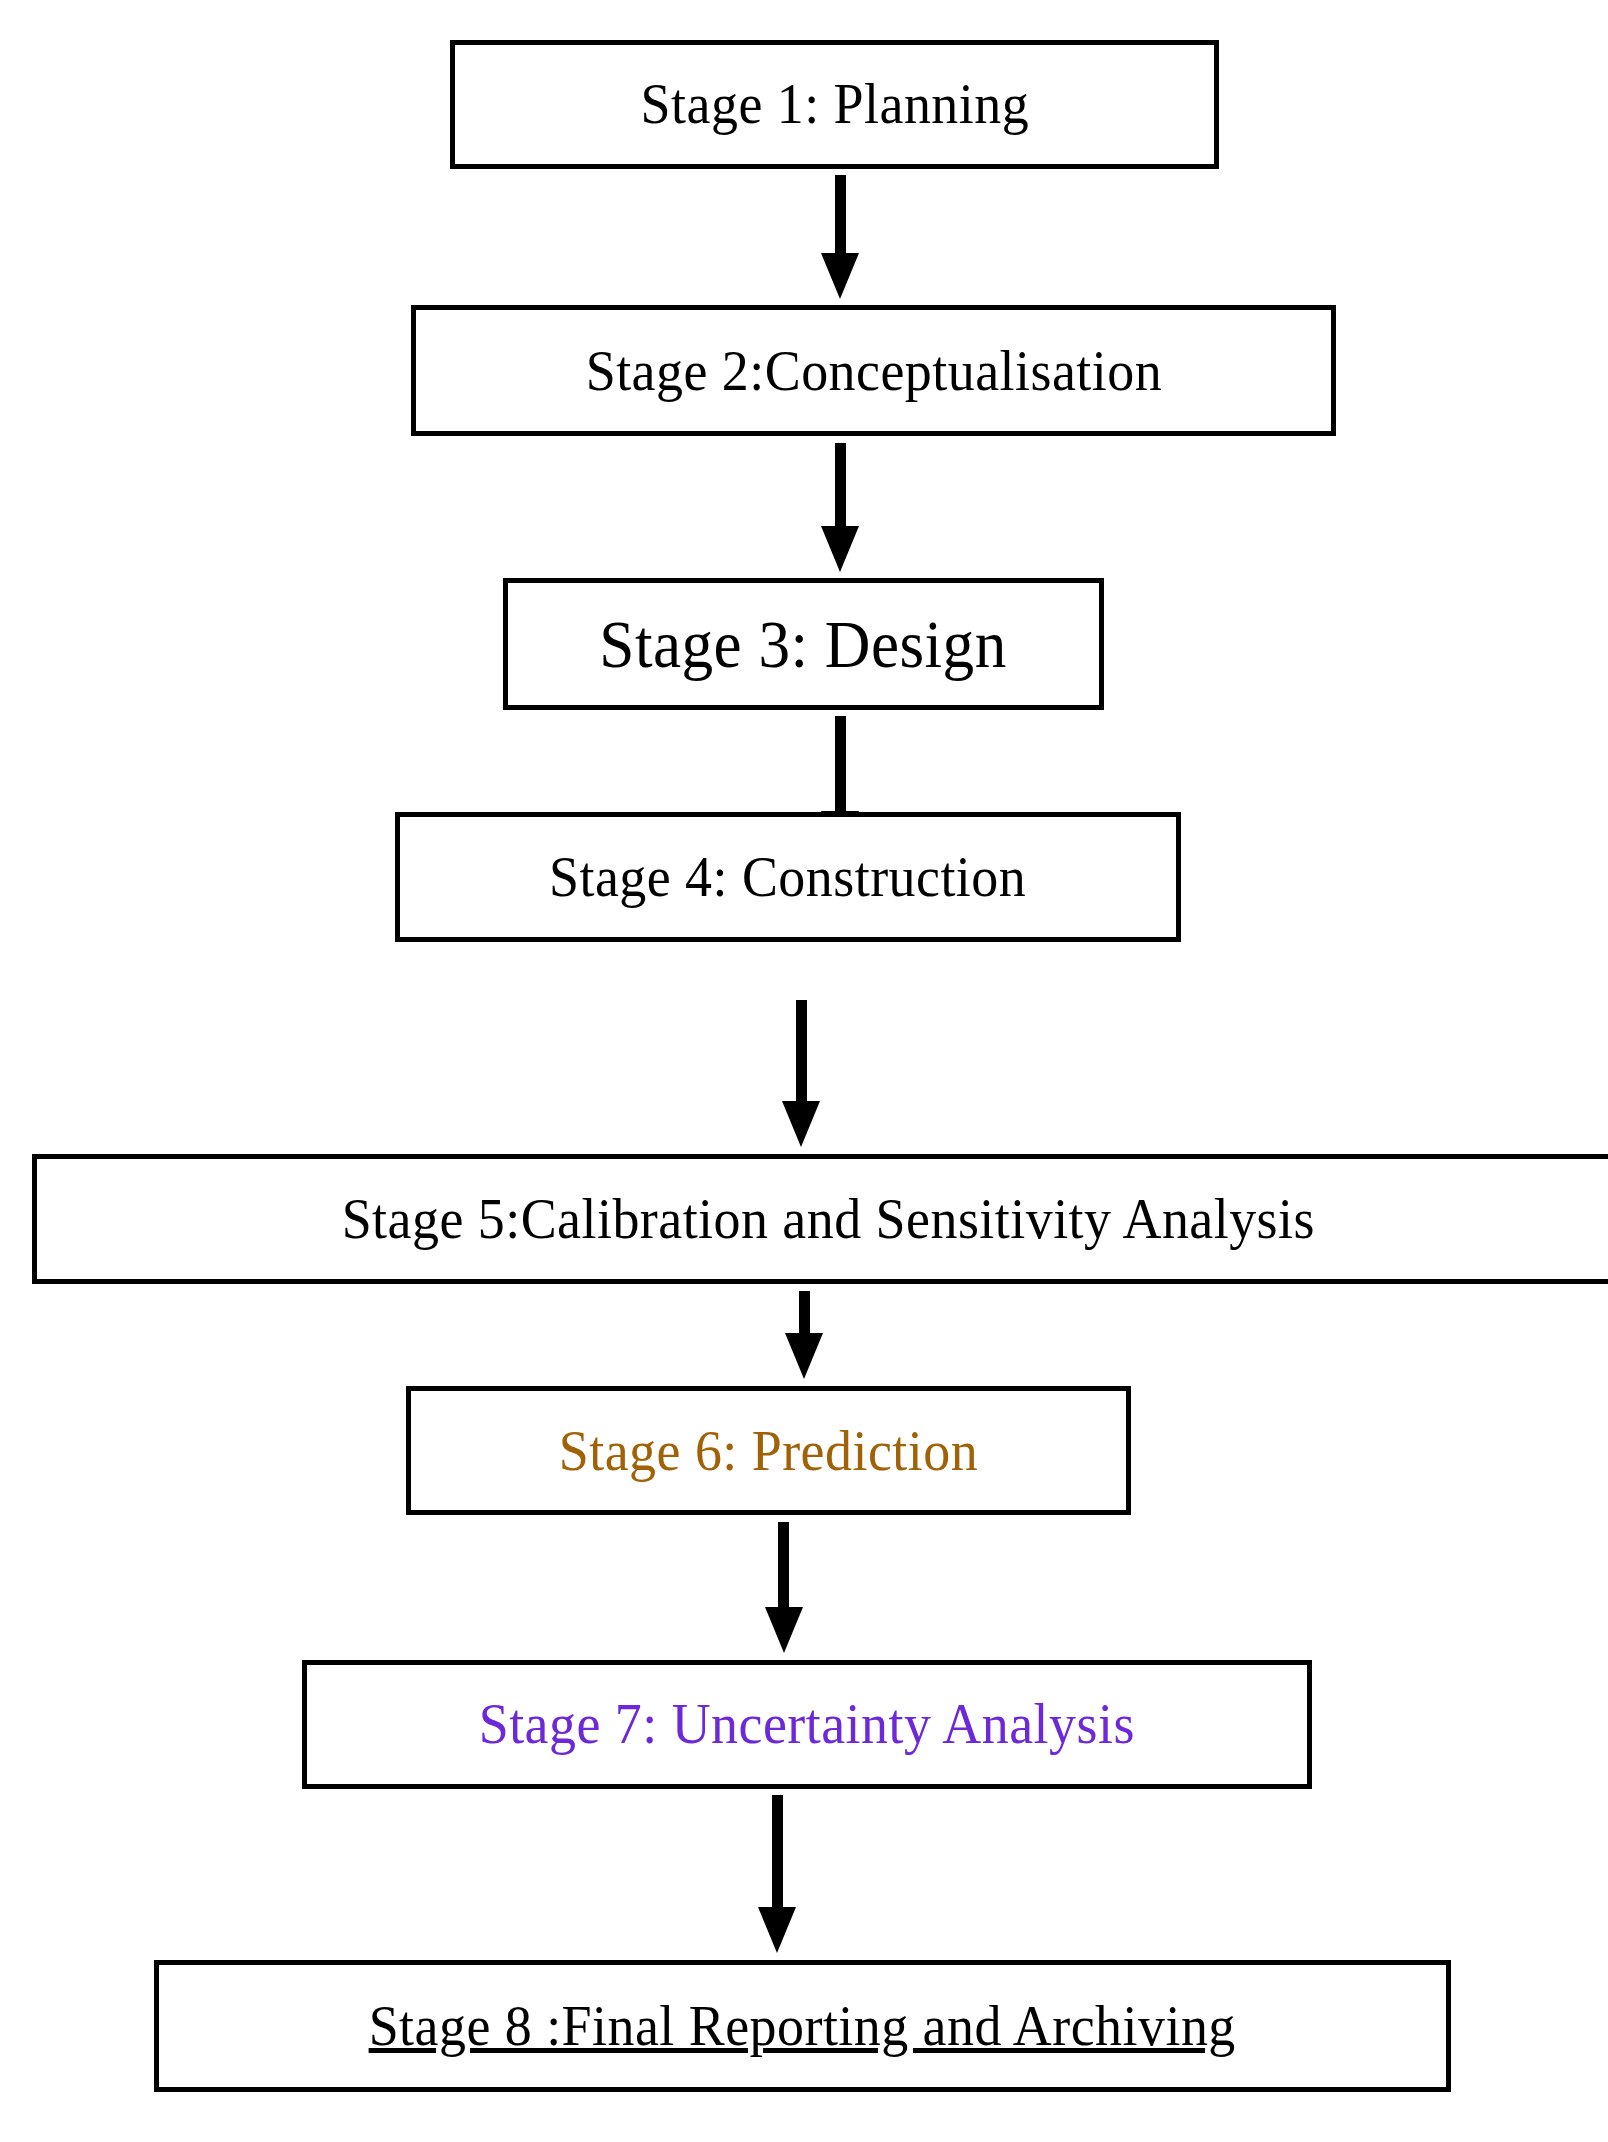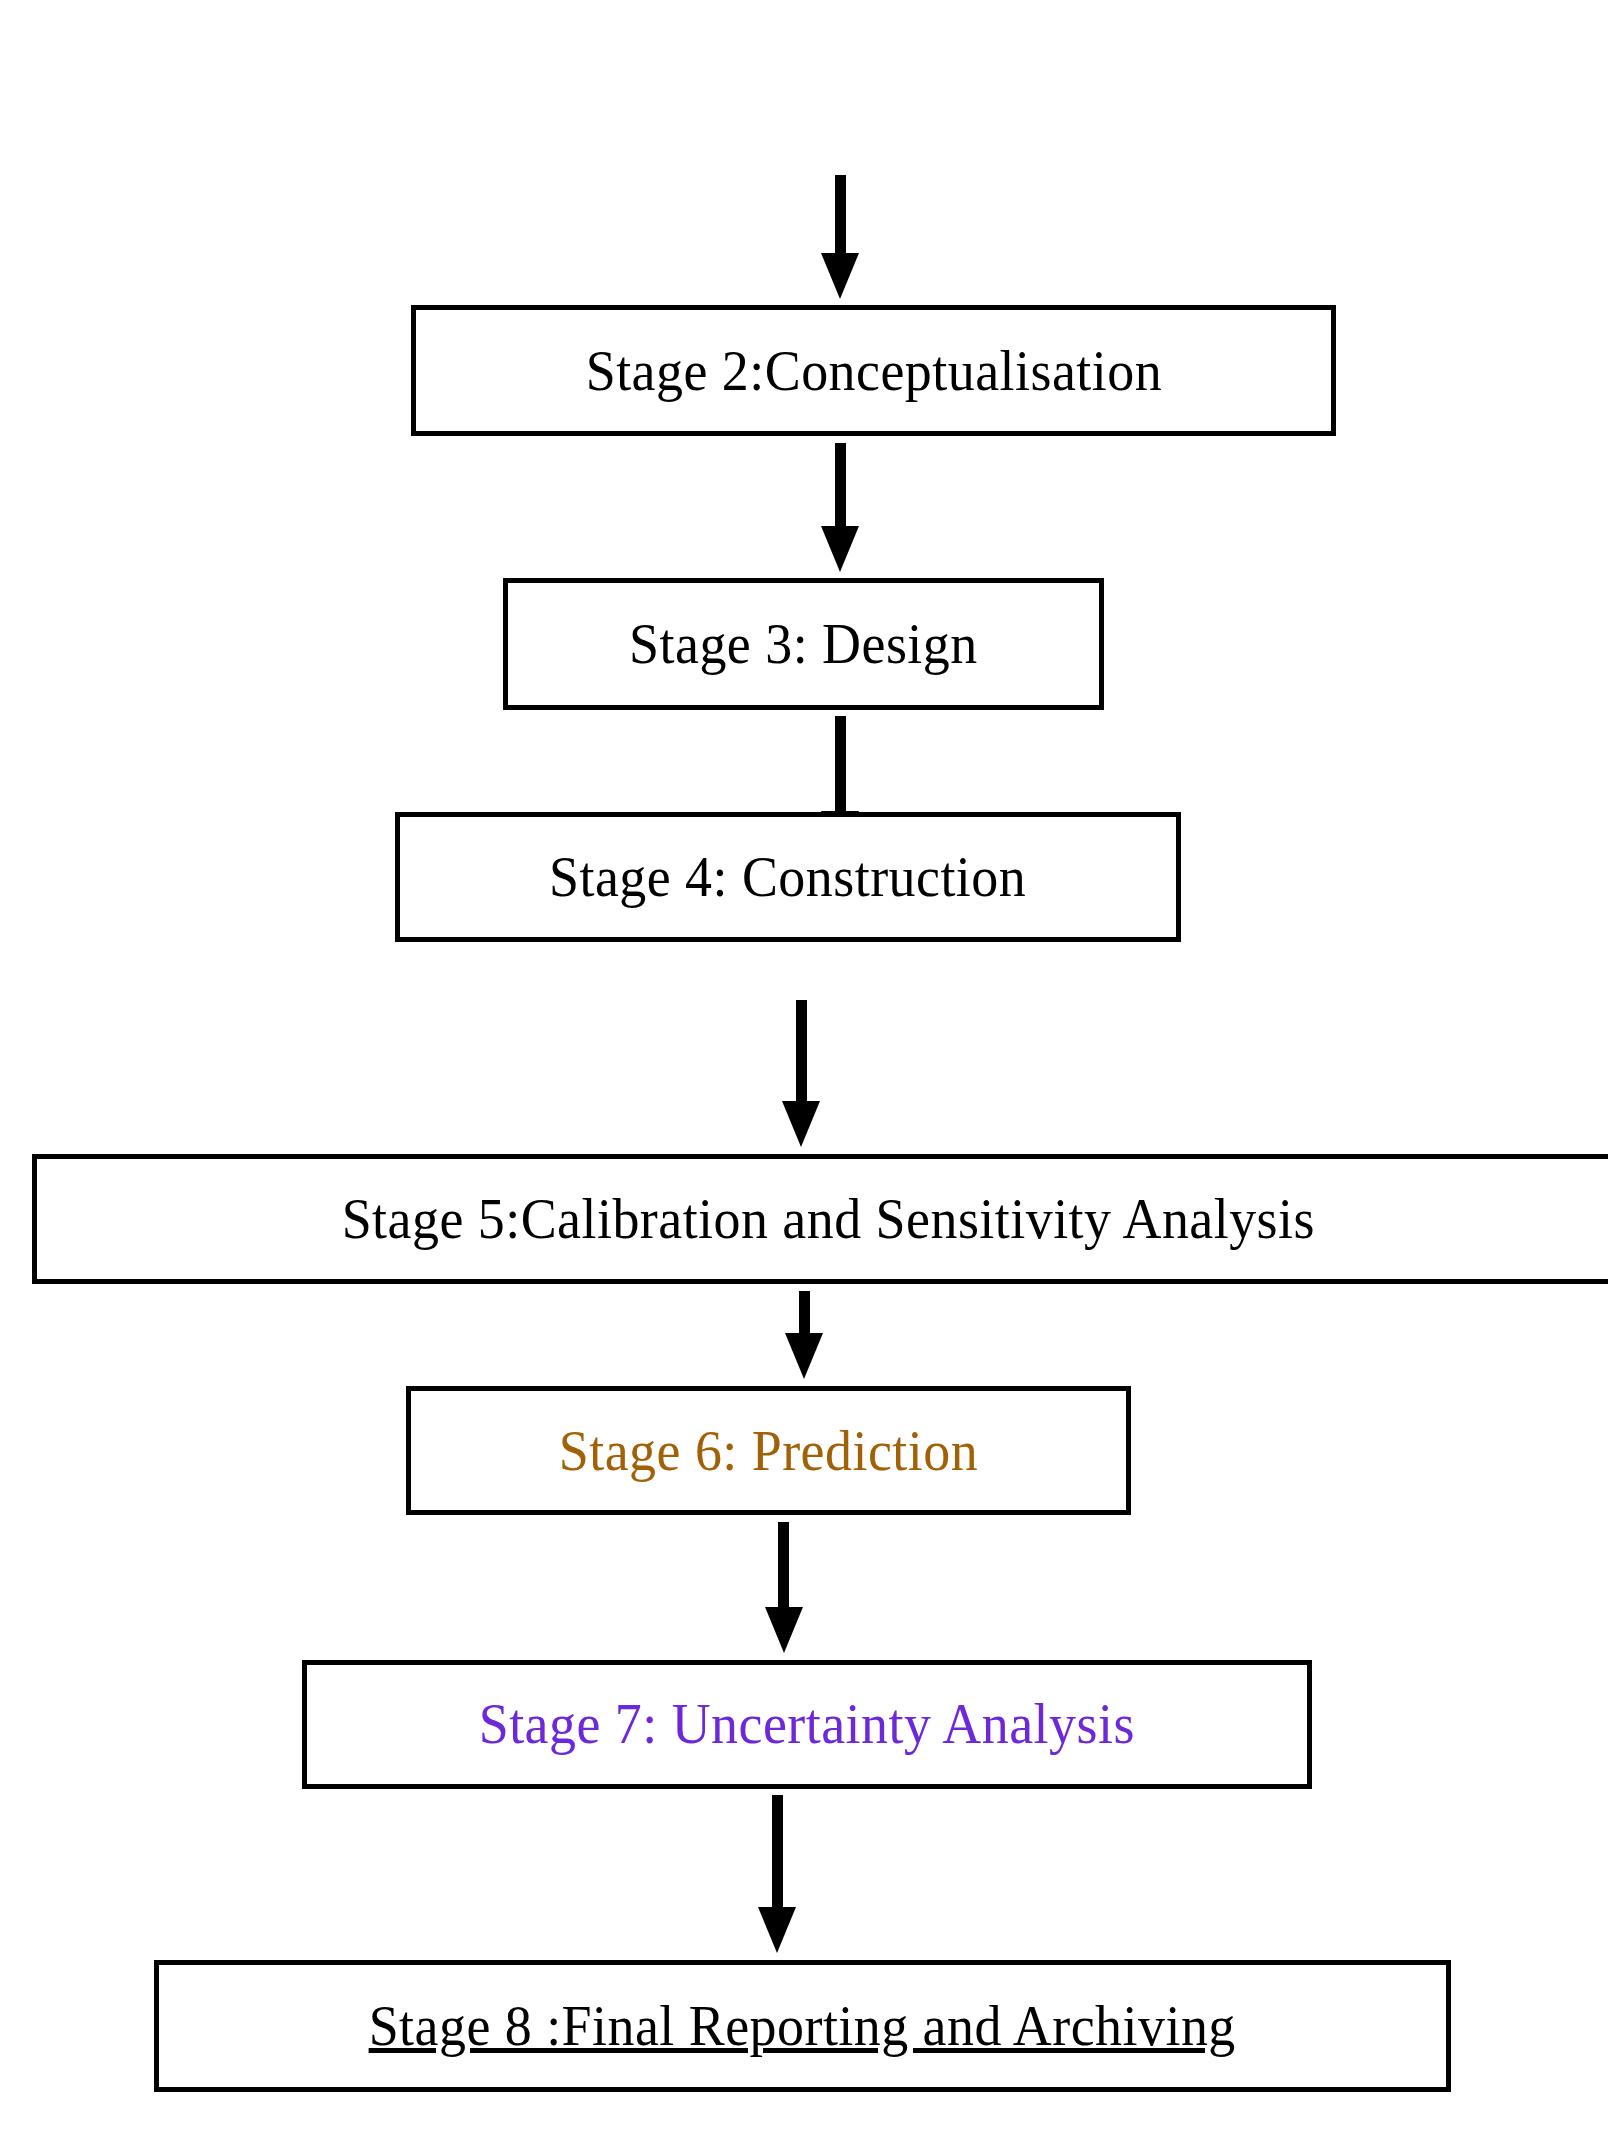--- a/index.html
+++ b/index.html
@@ -55,34 +55,37 @@
     border-left: 19px solid transparent;
     border-right: 19px solid transparent;
     border-top: 46px solid #000000;
   }
 </style>
 </head>
 <body>
 
 <div id="canvas">
 
+  <div class="node" style="left: 450.24px; top: 40.1625px; width: 769.16px; height: 128.52px; font-size: 58px; border-color: rgb(0, 0, 0); color: rgb(0, 0, 0);">
+    <span class="node-label">Stage 1: Planning</span>
+  </div>
   <div class="arrow" style="left: 810.18px; top: 175.376px; width: 60px; height: 123.165px;">
     <div class="shaft" style="height: 81.165px;"></div>
     <div class="head"></div>
   </div>
 
   <div class="node" style="left: 411.38px; top: 305.235px; width: 924.6px; height: 131.197px; font-size: 58px; border-color: rgb(0, 0, 0); color: rgb(0, 0, 0);">
     <span class="node-label">Stage 2:Conceptualisation</span>
   </div>
   <div class="arrow" style="left: 810.18px; top: 443.126px; width: 60px; height: 128.52px;">
     <div class="shaft" style="height: 86.52px;"></div>
     <div class="head"></div>
   </div>
 
-  <div class="node" style="left: 502.5px; top: 578.34px; width: 601.66px; height: 131.197px; font-size: 58px; border-color: rgb(0, 0, 0); color: rgb(0, 0, 0);">
+  <div class="node" style="left: 502.5px; top: 578.34px; width: 601.66px; height: 131.197px; font-size: 68px; border-color: rgb(0, 0, 0); color: rgb(0, 0, 0);">
     <span class="node-label">Stage 3: Design</span>
   </div>
   <div class="arrow" style="left: 810.18px; top: 716.231px; width: 60px; height: 140.569px;">
     <div class="shaft" style="height: 98.5687px;"></div>
     <div class="head"></div>
   </div>
 
   <div class="node" style="left: 395.3px; top: 812px; width: 785.24px; height: 129.859px; font-size: 58px; border-color: rgb(0, 0, 0); color: rgb(0, 0, 0);">
     <span class="node-label">Stage 4: Construction</span>
   </div>

